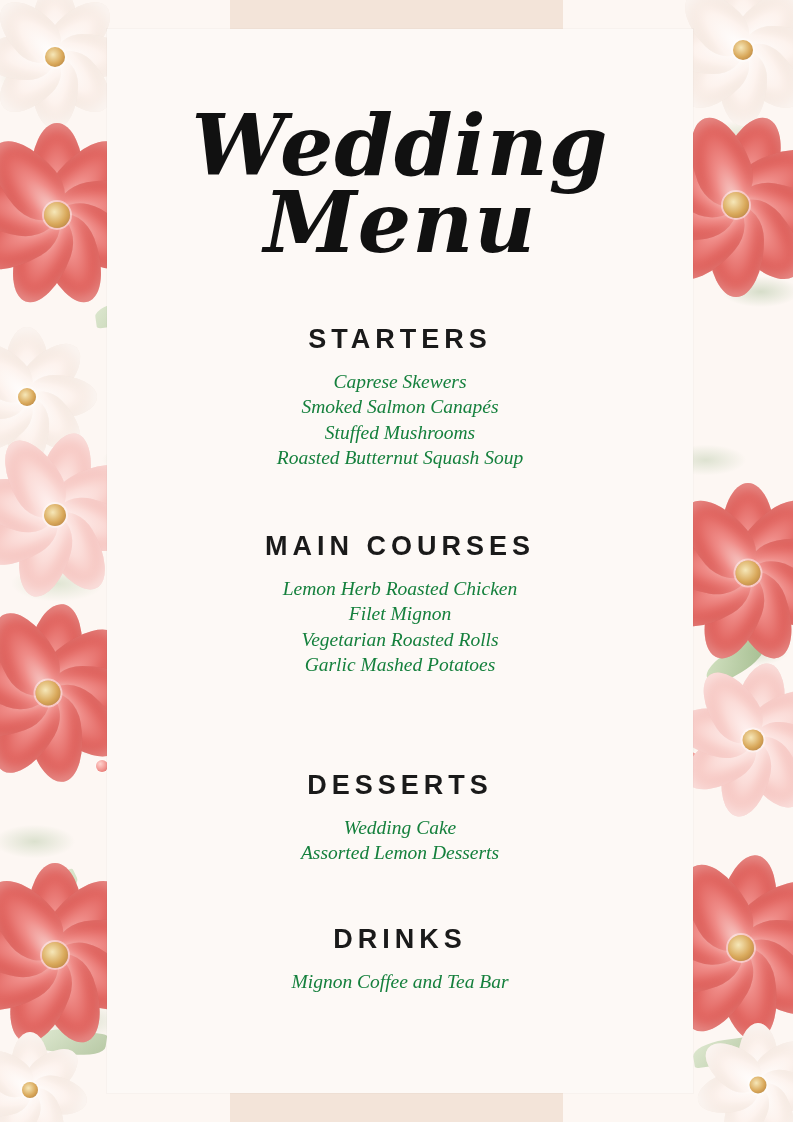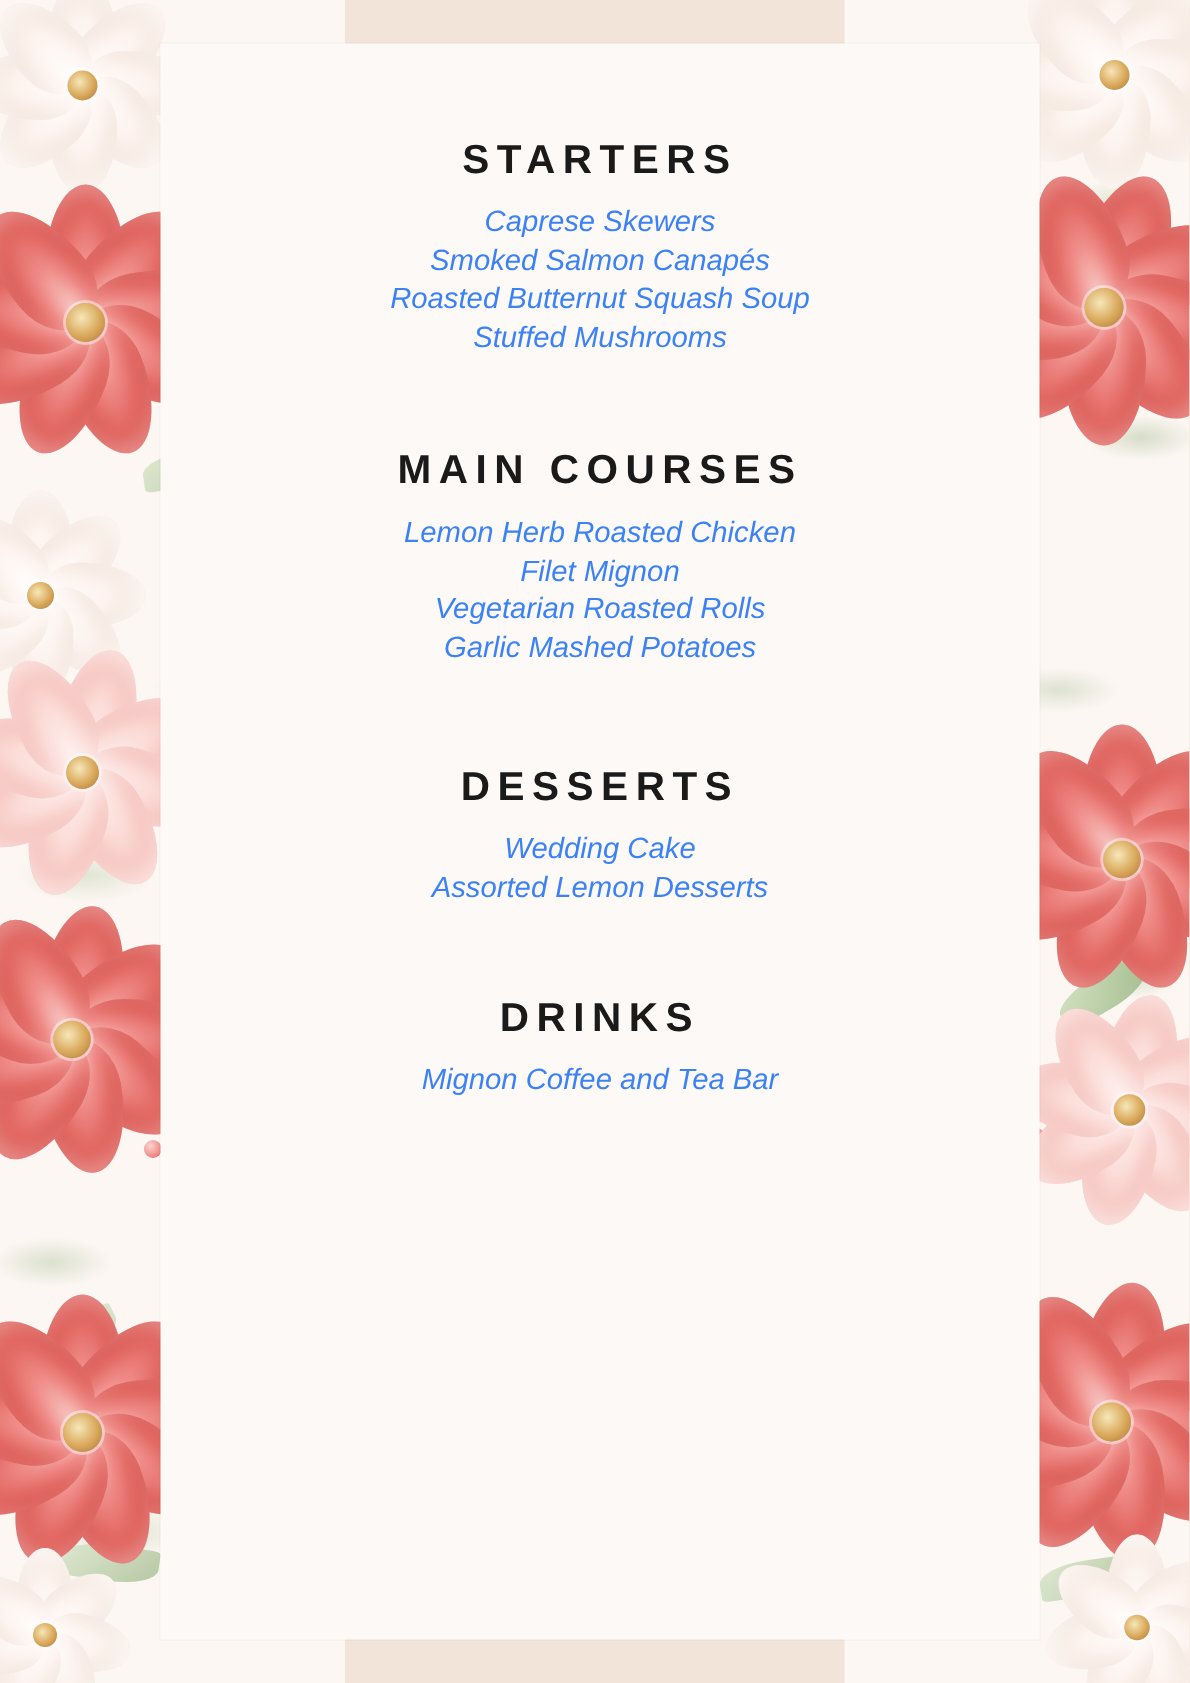--- a/index.html
+++ b/index.html
@@ -148,31 +148,31 @@
   .section-title {
     font-family: "Liberation Sans", sans-serif;
     font-weight: 700;
     font-size: 27px;
     letter-spacing: 5px;
     color: #1a1a1a;
     margin: 0 0 14px 0;
     text-align: center;
   }
   .item {
-    font-family: Liberation Sans, sans-serif;
+    font-family: Liberation Serif, serif;
     font-style: italic;
     font-size: 19.5px;
     line-height: 1.31;
-    color: #3b82f6;
+    color: #15803d;
     text-align: center;
   }
 
   .sec-starters    { margin-top: 62px; }
   .sec-mains       { margin-top: 60px; }
-  .sec-desserts    { margin-top: 64px; }
+  .sec-desserts    { margin-top: 92px; }
   .sec-drinks      { margin-top: 58px; }
 </style>
 </head>
 <body>
 
 <div id="page">
 
   <div class="floral-band left">
     <div class="leafwash"></div>
 
@@ -387,27 +387,31 @@
       <div class="petal" style="width:40px; height:62px; transform:translate(-50%,-100%) rotate(204deg);"></div>
       <div class="petal" style="width:40px; height:62px; transform:translate(-50%,-100%) rotate(255deg);"></div>
       <div class="petal" style="width:40px; height:62px; transform:translate(-50%,-100%) rotate(306deg);"></div>
       <div class="core" style="width:17px; height:17px;"></div>
     </div>
   </div>
 
   <div id="card">
     <div id="menu-content">
 
+      <h1 class="title">
+        <span>Wedding</span>
+        <span class="line2">Menu</span>
+      </h1>
 
       <div class="section sec-starters">
         <div class="section-title">STARTERS</div>
         <div class="item">Caprese Skewers</div>
         <div class="item">Smoked Salmon Canapés</div>
+        <div class="item">Stuffed Mushrooms</div>
         <div class="item">Roasted Butternut Squash Soup</div>
-        <div class="item">Stuffed Mushrooms</div>
       </div>
 
       <div class="section sec-mains">
         <div class="section-title">MAIN COURSES</div>
         <div class="item">Lemon Herb Roasted Chicken</div>
         <div class="item">Filet Mignon</div>
         <div class="item">Vegetarian Roasted Rolls</div>
         <div class="item">Garlic Mashed Potatoes</div>
       </div>
 

